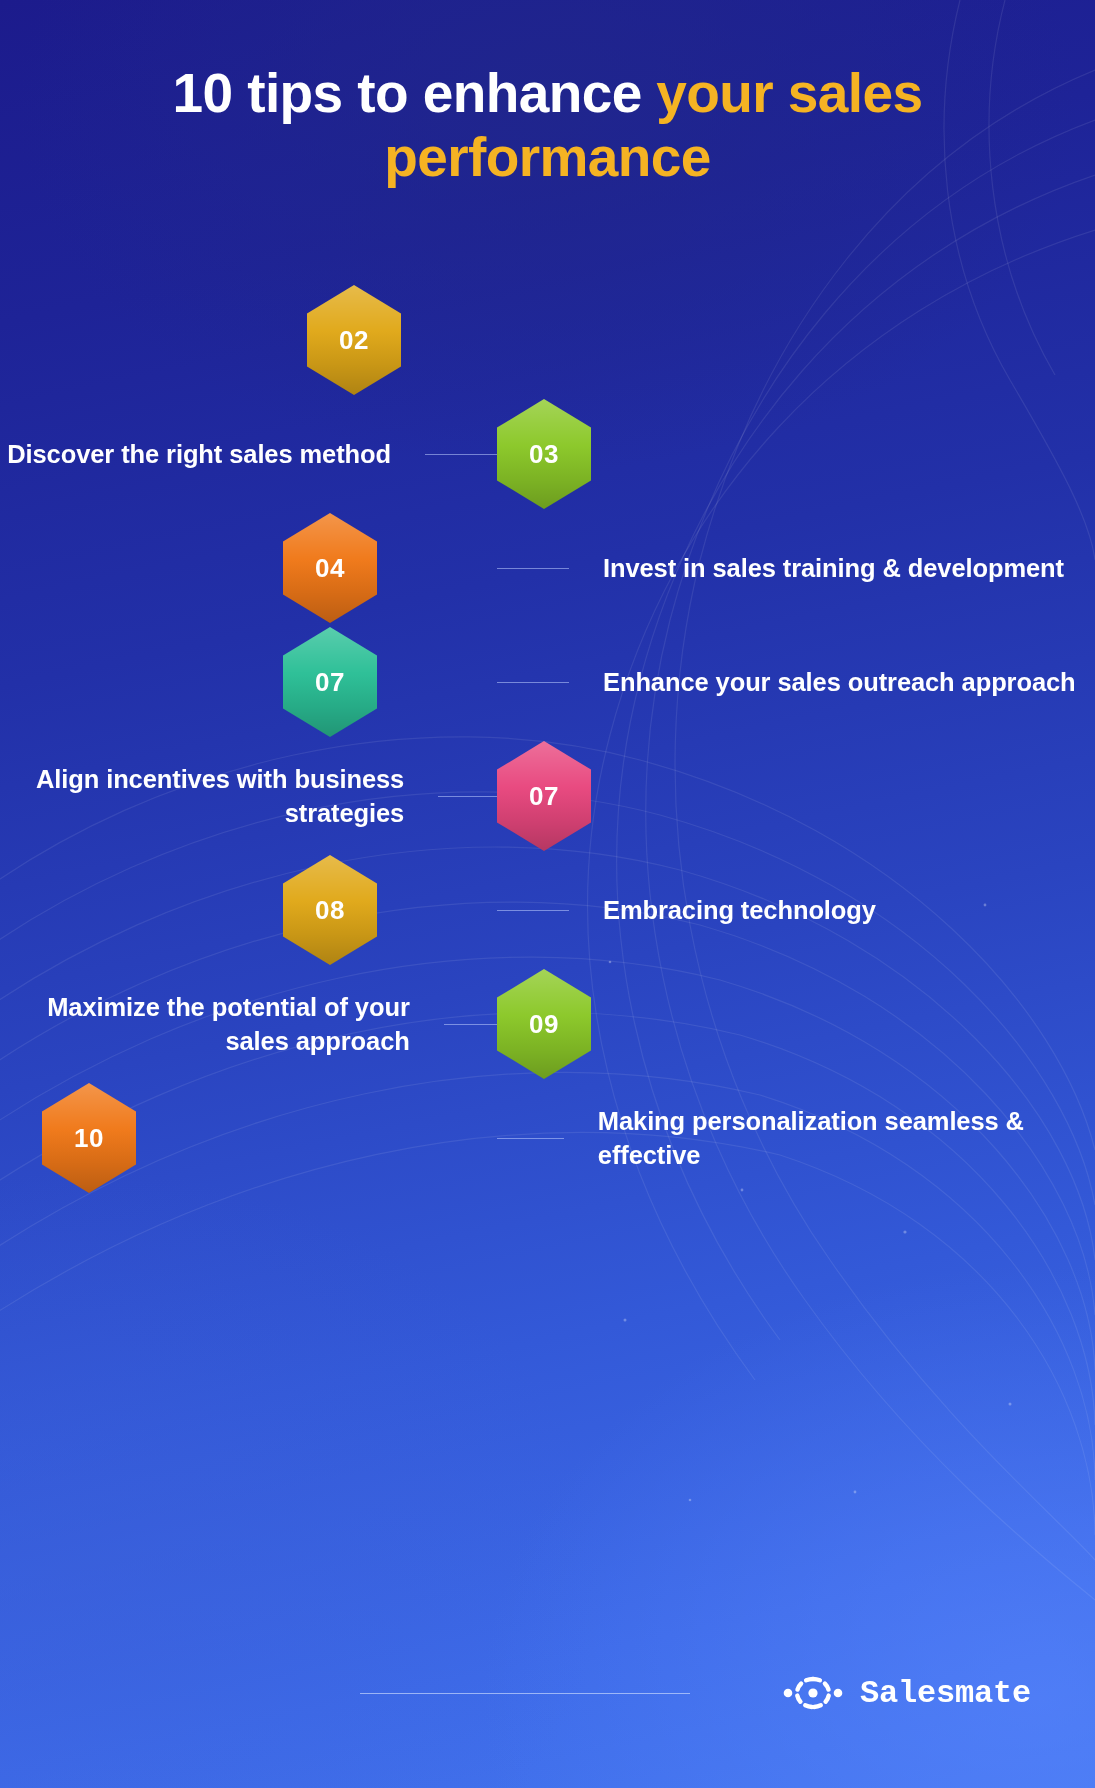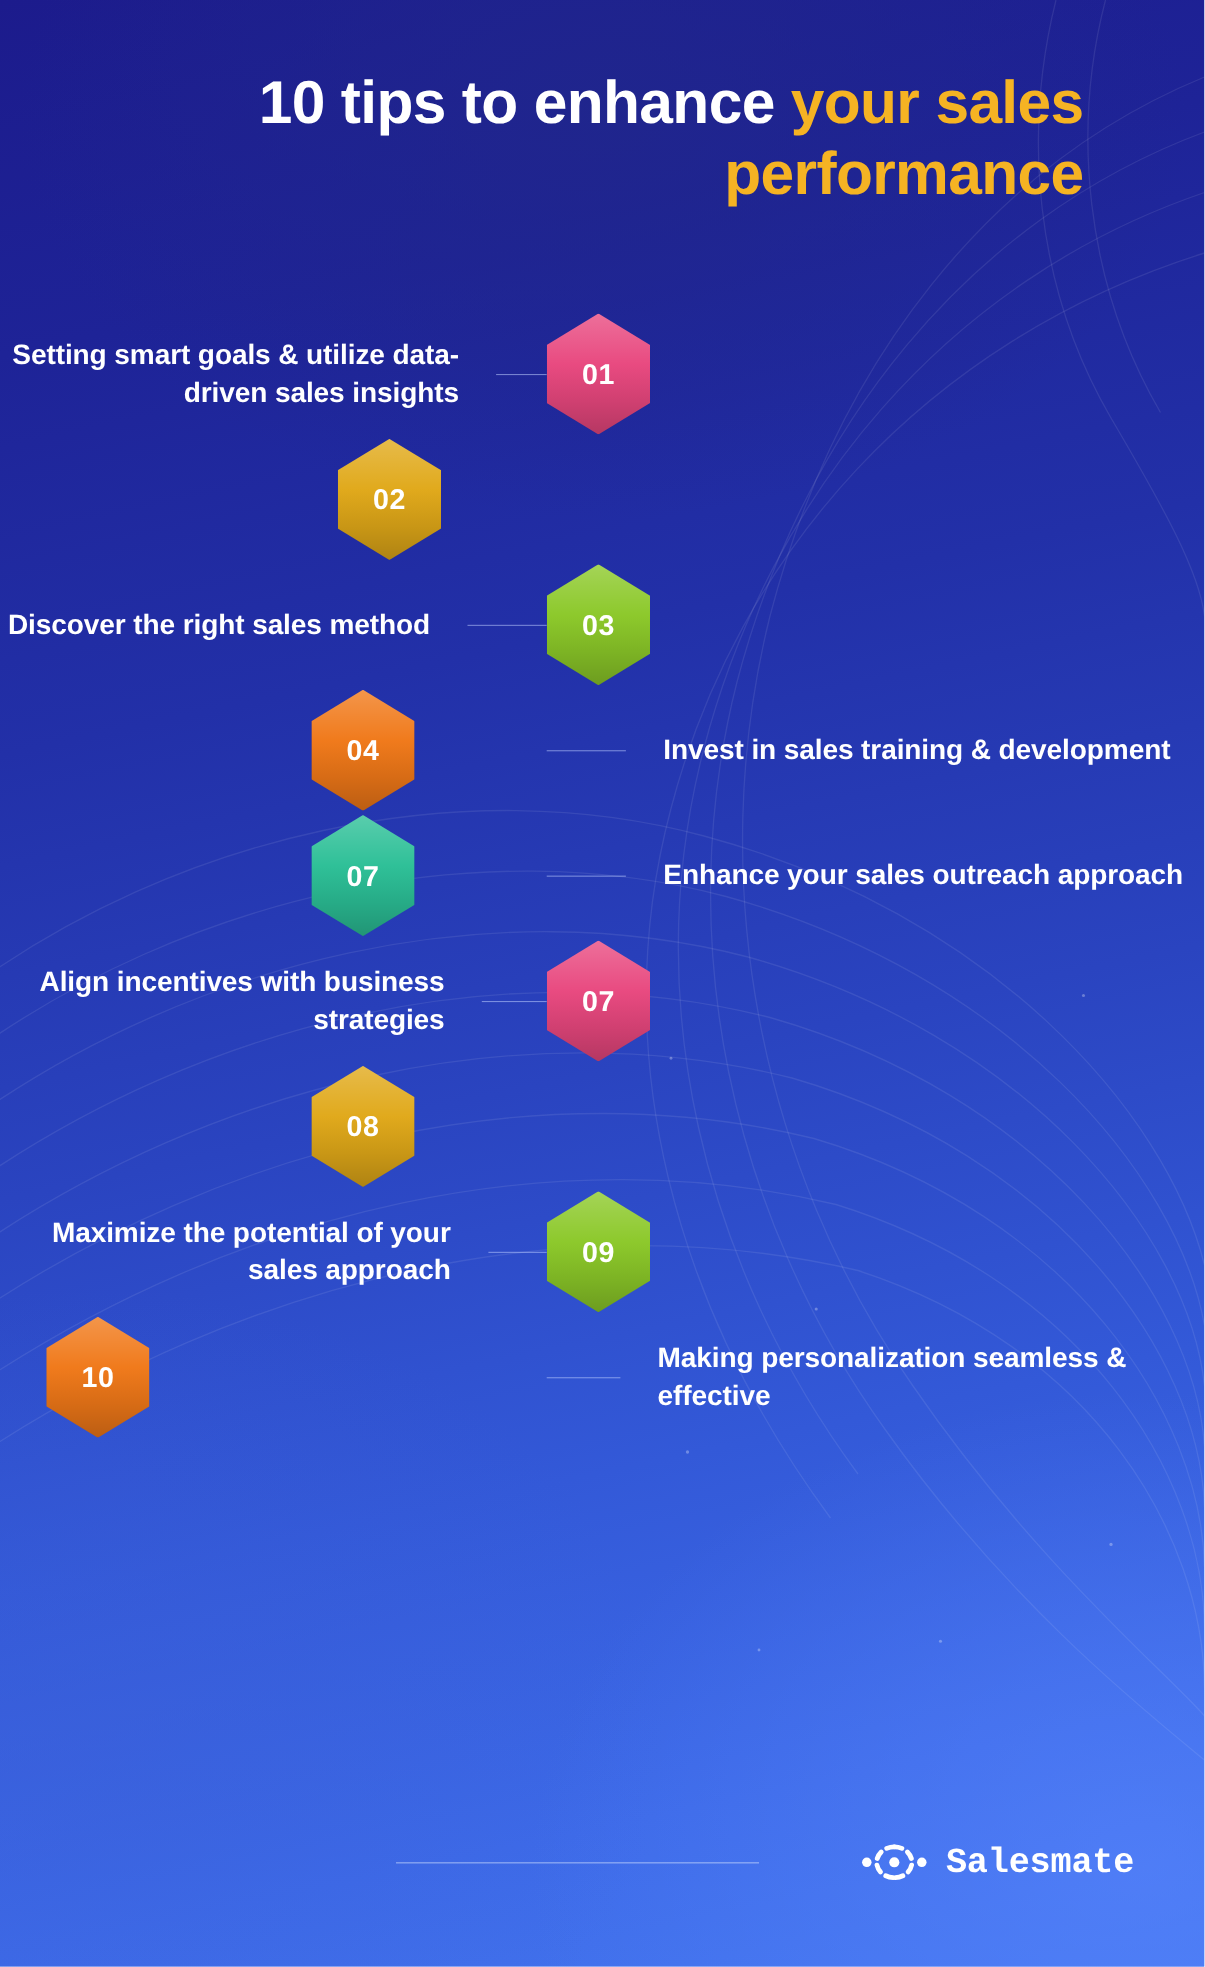--- a/index.html
+++ b/index.html
@@ -30,21 +30,21 @@
     inset: 0;
     pointer-events: none;
   }
 
   
   .title-wrap {
     position: absolute;
     top: 62px;
     left: 0;
     width: 1095px;
-    text-align: right;
+    text-align: center;
     padding: 0 110px;
   }
   .title {
     font-size: 55px;
     line-height: 1.16;
     font-weight: 700;
     color: #ffffff;
     letter-spacing: -0.6px;
   }
   .title .accent { color: #f5b323; }
@@ -192,31 +192,20 @@
       <circle cx="610" cy="962" r="1.3"></circle>
     </g>
   </svg>
 
   <div class="title-wrap">
     <h1 class="title"><span>10 tips to enhance </span><span class="accent">your sales performance</span></h1>
   </div>
 
   <div class="rows">
 
-    <div class="row text-left">
-      <div class="slot-left">
-        <div class="label right-align">Setting smart goals &amp; utilize data-driven sales insights</div>
-        <div class="connector w-left"></div>
-      </div>
-      <div class="slot-right">
-        <div class="hex" style="background:#e8477e">
-          <span class="hex-num">01</span>
-        </div>
-      </div>
-    </div>
 
     <div class="row text-right">
       <div class="slot-left" style="justify-content:flex-end; padding-right:120px;margin-left:24px;">
         <div class="hex" style="background:#e0a818">
           <span class="hex-num">02</span>
         </div>
       </div>
     </div>
 
     <div class="row text-left">
@@ -266,20 +255,24 @@
           <span class="hex-num">07</span>
         </div>
       </div>
     </div>
 
     <div class="row text-right">
       <div class="slot-left" style="justify-content:flex-end; padding-right:120px;">
         <div class="hex" style="background:#e0a818">
           <span class="hex-num">08</span>
         </div>
+      </div>
+      <div class="slot-right">
+        <div class="connector w-right"></div>
+        <div class="label left-align">Embracing technology</div>
       </div>
     </div>
 
     <div class="row text-left">
       <div class="slot-left">
         <div class="label right-align">Maximize the potential of your sales approach</div>
         <div class="connector w-left"></div>
       </div>
       <div class="slot-right">
         <div class="hex" style="background:#8bc828">

